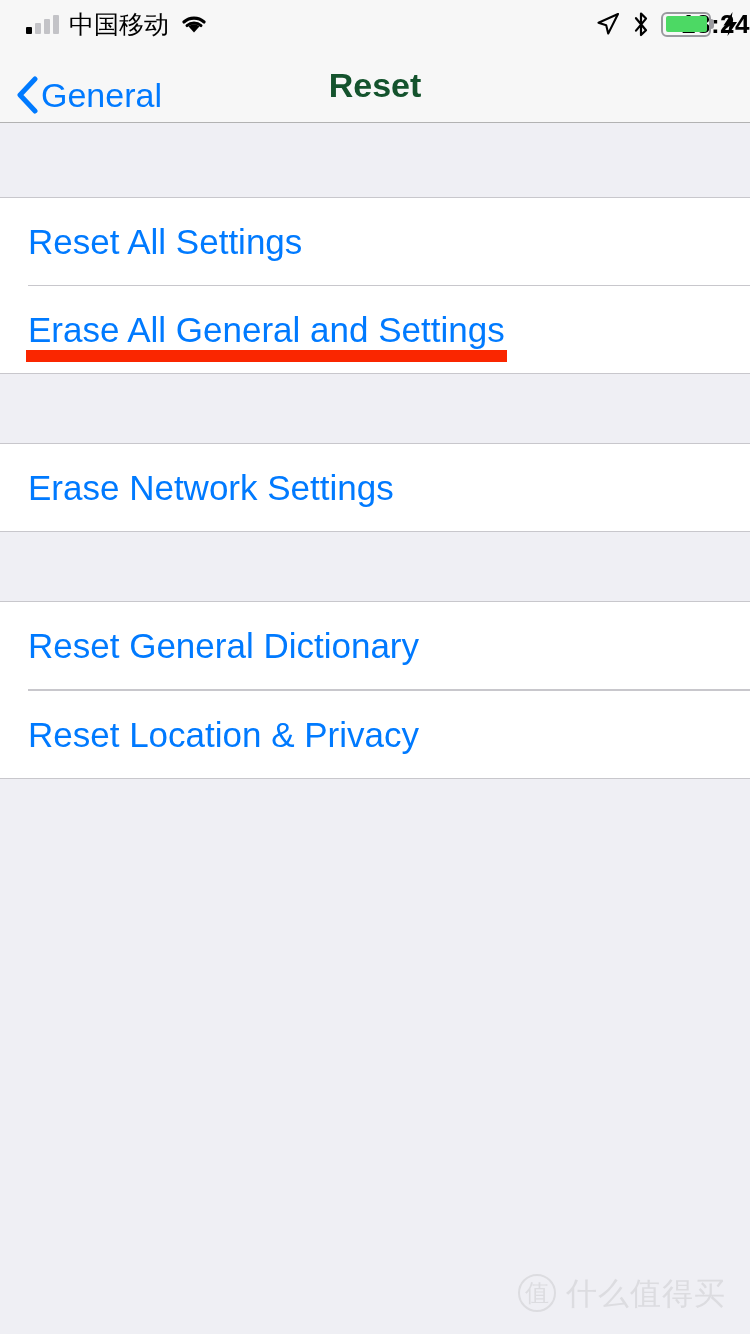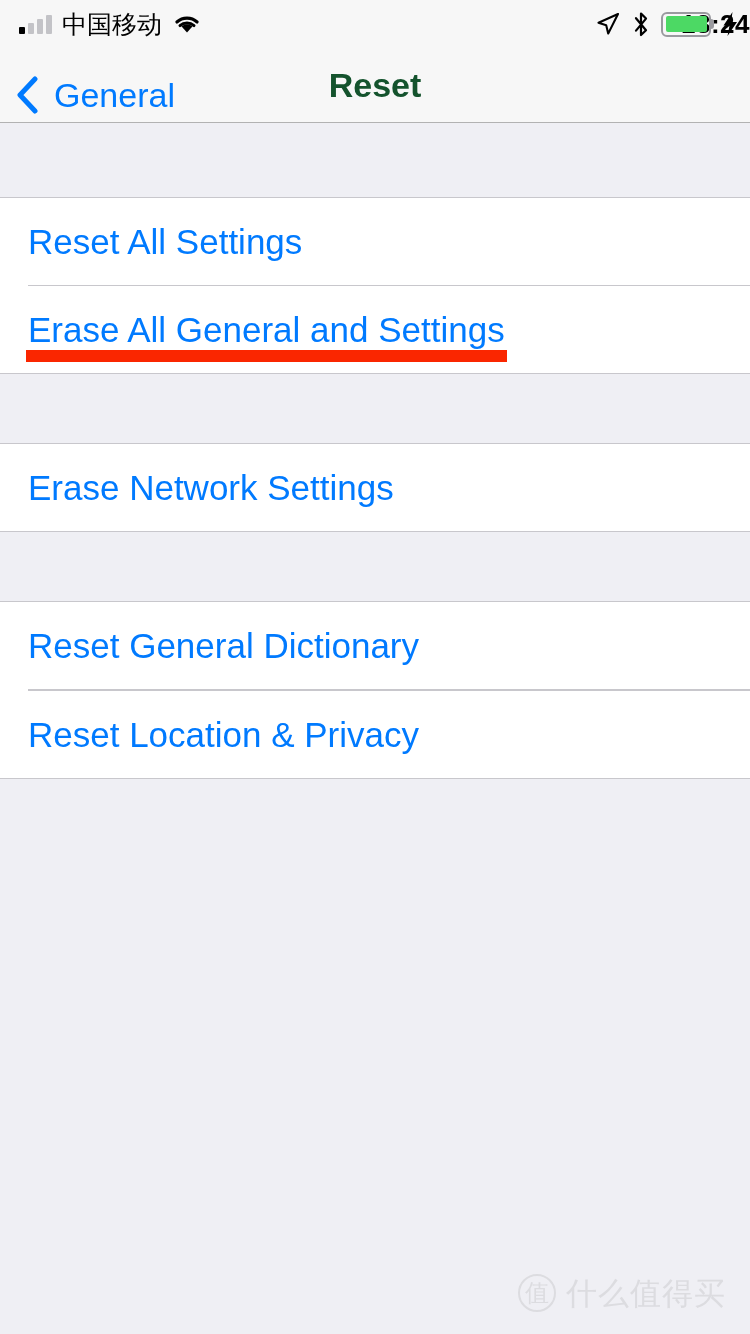--- a/index.html
+++ b/index.html
@@ -21,21 +21,21 @@
     position: relative;
     height: 48px;
     background: #f7f7f7;
     display: flex;
     align-items: center;
     box-sizing: border-box;
   }
   .status-left {
     display: flex;
     align-items: center;
-    padding-left: 19px;
+    padding-left: 26px;
     gap: 10px;
   }
   .signal-bars {
     display: flex;
     align-items: flex-end;
     gap: 3px;
     height: 20px;
   }
   .signal-bars i {
     display: block;
@@ -107,21 +107,21 @@
     background: #f7f7f7;
     border-bottom: 1px solid #b2b2b2;
     display: flex;
     align-items: center;
     box-sizing: border-box;
   }
   .nav-back {
     display: flex;
     align-items: center;
     padding-left: 16px;
-    gap: 16px;
+    gap: 3px;
     cursor: pointer;
     margin-top: 20px;
   }
   .nav-back-label {
     font-size: 34px;
     color: #007aff;
     line-height: 1;
   }
   .nav-title {
     position: absolute;

